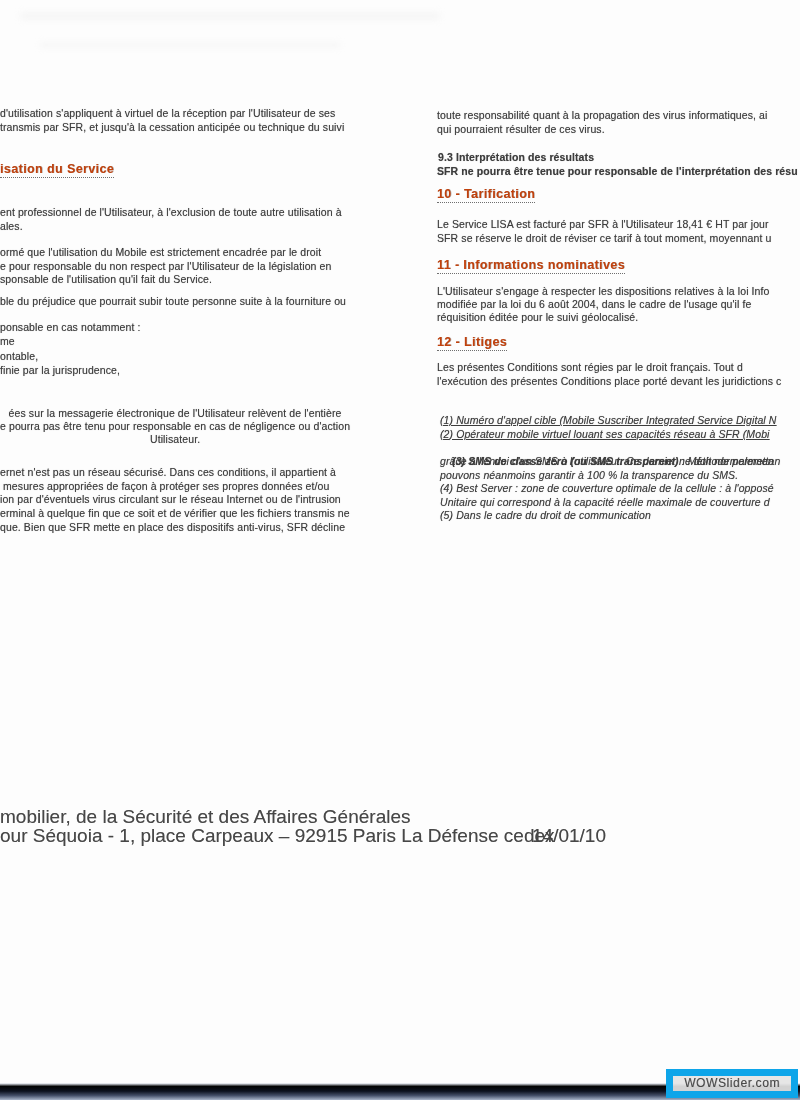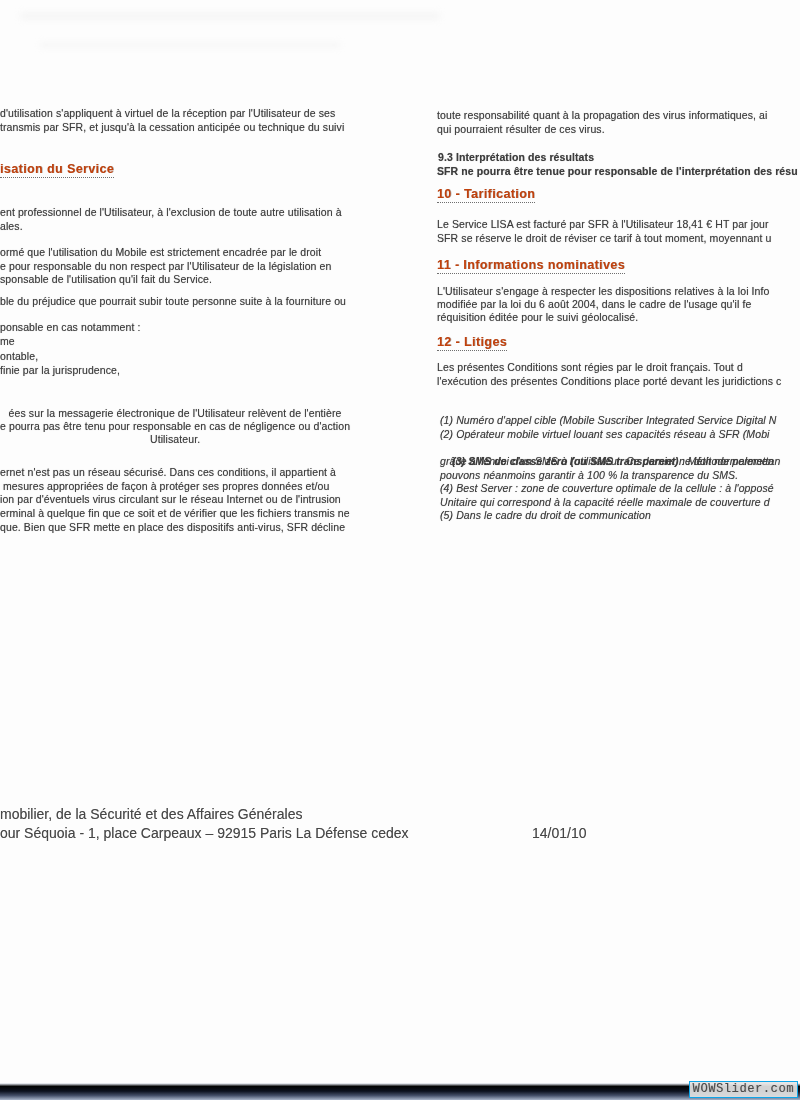--- a/index.html
+++ b/index.html
@@ -37,21 +37,21 @@
     letter-spacing: 0.4px;
     color: #c2410c;
     border-bottom: 1px dotted #6f6f6f;
     padding-bottom: 1px;
     filter: blur(0.7px);
     text-shadow: 0.6px 0.4px 0 rgba(95,95,95,0.5);
   }
   .footer-line {
     position: absolute;
     white-space: pre;
-    font-size: 14px;
+    font-size: 19px;
     color: #474747;
     text-shadow: 0 0 0.5px rgba(70,70,70,0.45);
   }
   .scan-smudge {
     position: absolute;
     background: #e9e9e9;
     filter: blur(3px);
     opacity: 0.35;
   }
   .bottom-bar {
@@ -61,28 +61,27 @@
     width: 800px;
     height: 17px;
     background: linear-gradient(to bottom, #ffffff 0%, #d8dce4 4%, #030303 20%, #0d1220 48%, #45506a 74%, #aab6cc 100%);
   }
   .watermark {
     position: absolute;
     right: 2px;
     bottom: 2px;
     height: 15px;
     background: rgba(228,228,228,0.92);
-    border: 1px solid #0ea5e9;
+    border: 7px solid #0ea5e9;
     color: #4a4a4a;
     font-size: 12px;
     line-height: 15px;
-    padding: 0 3px;
+    padding: 0 11px;
     letter-spacing: 0.6px;
     text-shadow: 0.5px 0 0 rgba(74,74,74,0.4);
-    font-family: Liberation Mono, monospace;
   }
 </style>
 </head>
 <body>
 
 <div class="page">
 
   <div class="scan-smudge" style="left:20px; top:12px; width:420px; height:8px;"></div>
   <div class="scan-smudge" style="left:40px; top:42px; width:300px; height:6px;"></div>
 
@@ -131,21 +130,21 @@
 
   <div class="t lh13" style="left:437px; top:285px;">L'Utilisateur s'engage à respecter les dispositions relatives à la loi Info
 modifiée par la loi du 6 août 2004, dans le cadre de l'usage qu'il fe
 réquisition éditée pour le suivi géolocalisé.</div>
 
   <div class="fuzzy-heading" style="left:437px; top:335px;">12 - Litiges</div>
 
   <div class="t lh135" style="left:437px; top:361px;">Les présentes Conditions sont régies par le droit français. Tout d
 l'exécution des présentes Conditions place porté devant les juridictions c</div>
 
-  <div class="t italic lh135" style="left:440px; top:414px;">(1) Numéro d'appel cible (Mobile Suscriber Integrated Service Digital N
+  <div class="t italic lh135" style="left:440px; top:414px;text-decoration:underline;">(1) Numéro d'appel cible (Mobile Suscriber Integrated Service Digital N
 (2) Opérateur mobile virtuel louant ses capacités réseau à SFR (Mobi</div>
 
   <div class="t italic lh135" style="left:440px; top:441px;">
     <span class="bold">(3) SMS de classe zéro (ou SMS transparent)</span><span> : Méthode permettan</span>
   </div>
 
   <div class="t italic lh135" style="left:440px; top:455px;">grâce à l'envoi d'un SMS à l'utilisateur. Ce dernier ne doit normalemen
 pouvons néanmoins garantir à 100 % la transparence du SMS.
 (4) Best Server : zone de couverture optimale de la cellule : à l'opposé
 Unitaire qui correspond à la capacité réelle maximale de couverture d

